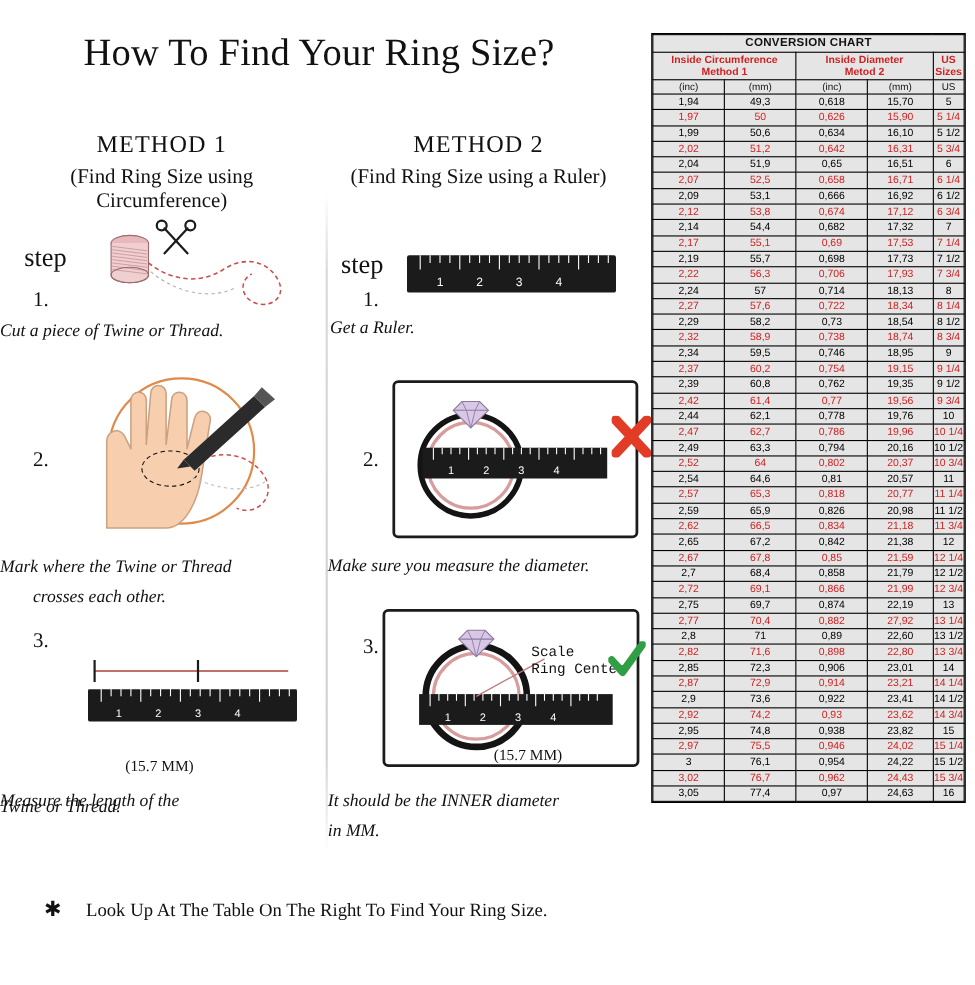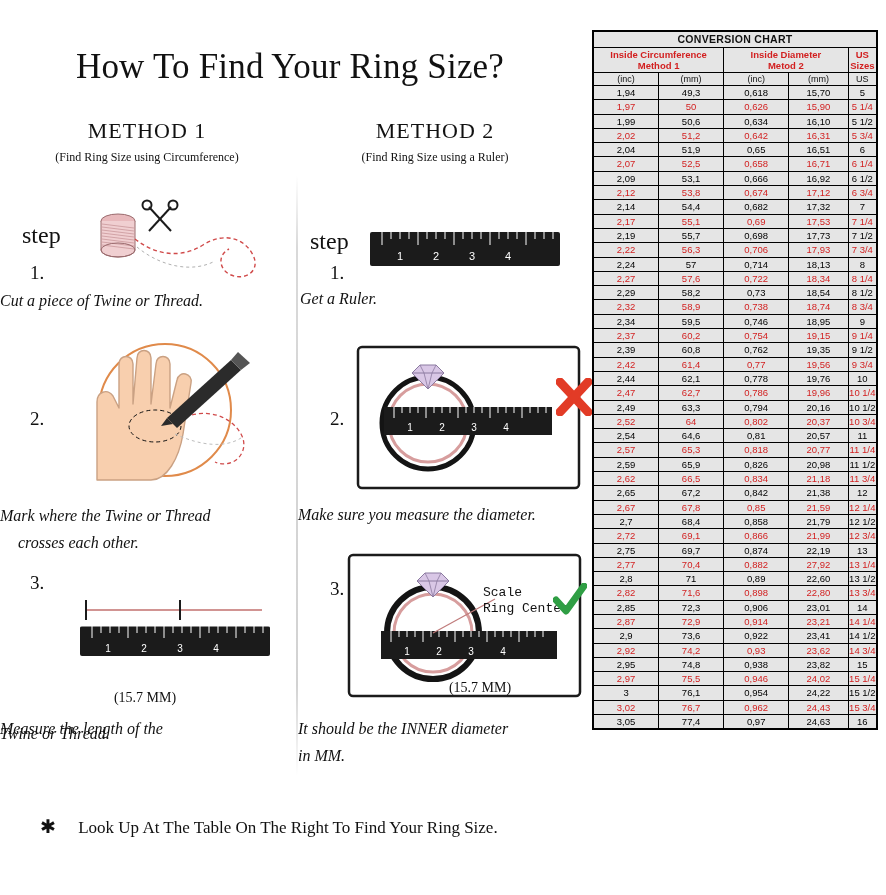--- a/index.html
+++ b/index.html
@@ -23,35 +23,34 @@
   
   .main-title {
     position: absolute;
     left: 0;
     top: 28px;
     width: 580px;
     text-align: center;
     font-size: 35px;
     font-family: "Liberation Serif", serif;
     letter-spacing: 0.2px;
-    margin-top: 19px;
   }
 
   
   .method-head {
     position: absolute;
     text-align: center;
     width: 290px;
   }
   .method-head .m-title {
     font-size: 22px;
     letter-spacing: 1px;
   }
   .method-head .m-sub {
-    font-size: 12px;
+    font-size: 19px;
     margin-top: 6px;
   }
   #method1-head { left: 2px; top: 118px; }
   #method2-head { left: 290px; top: 118px; }
 
   
   .v-divider {
     position: absolute;
     left: 296px;
     top: 175px;
@@ -222,21 +221,21 @@
 
       <g>
         <path d="M112 88 L176 30 L186 40 L122 98 Z" fill="#2b2b2b"></path>
         <path d="M106 96 L118 94 L112 88 Z" fill="#2b2b2b"></path>
         <path d="M176 30 L186 40 L195 33 L183 22 Z" fill="#555"></path>
       </g>
     </svg>
   </div>
 
   <div class="caption" style="left:0px; top:505px; width:290px;">Mark where the Twine or Thread</div>
-  <div class="caption" style="left:0px; top:532px; width:290px;padding-left:18px;">crosses each other.</div>
+  <div class="caption" style="left:12px; top:532px; width:290px;padding-left:18px;">crosses each other.</div>
 
   <div class="step-num" style="left:30px; top:572px;">3.</div>
 
   <div class="art" style="left:72px; top:592px; width:205px; height:80px;">
     <svg width="205" height="80" viewBox="0 0 205 80">
 
       <path d="M14 18 L190 18" stroke="#c2706e" stroke-width="1.6"></path>
       <path d="M14 8 L14 28" stroke="#1b1b1b" stroke-width="2"></path>
       <path d="M108 8 L108 28" stroke="#1b1b1b" stroke-width="2"></path>
 

